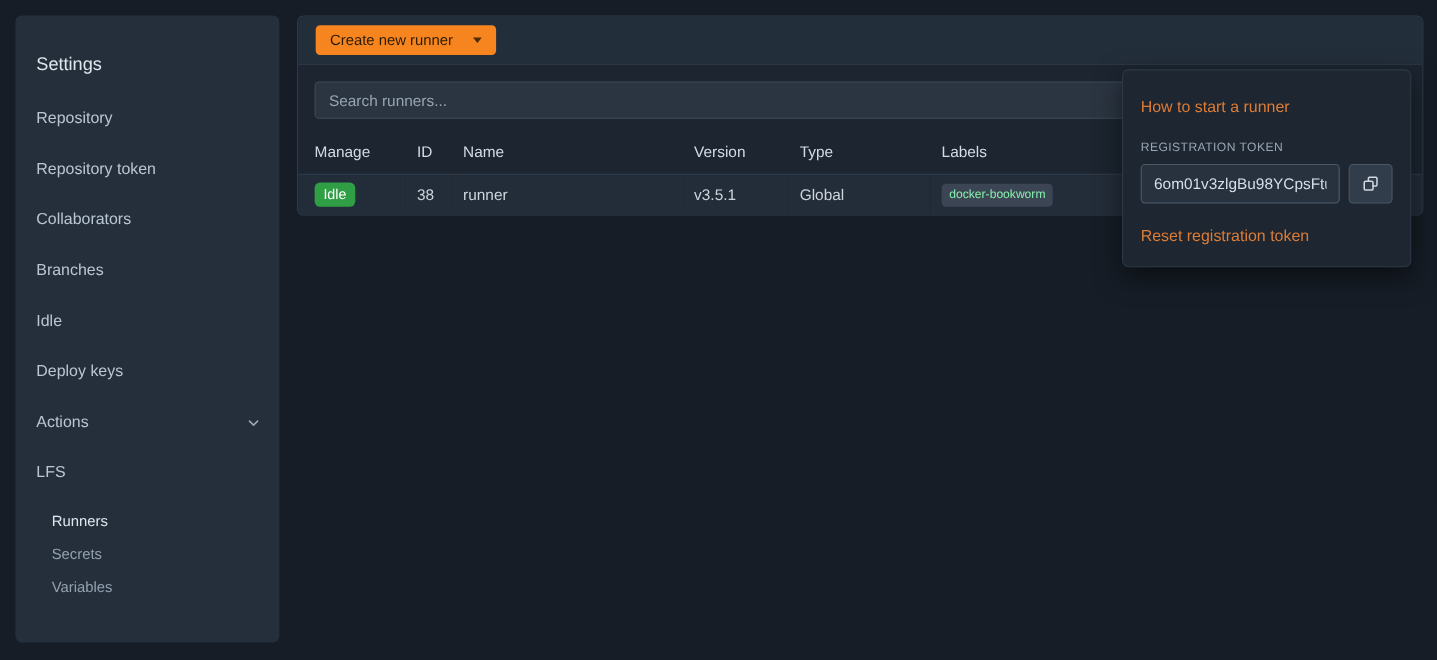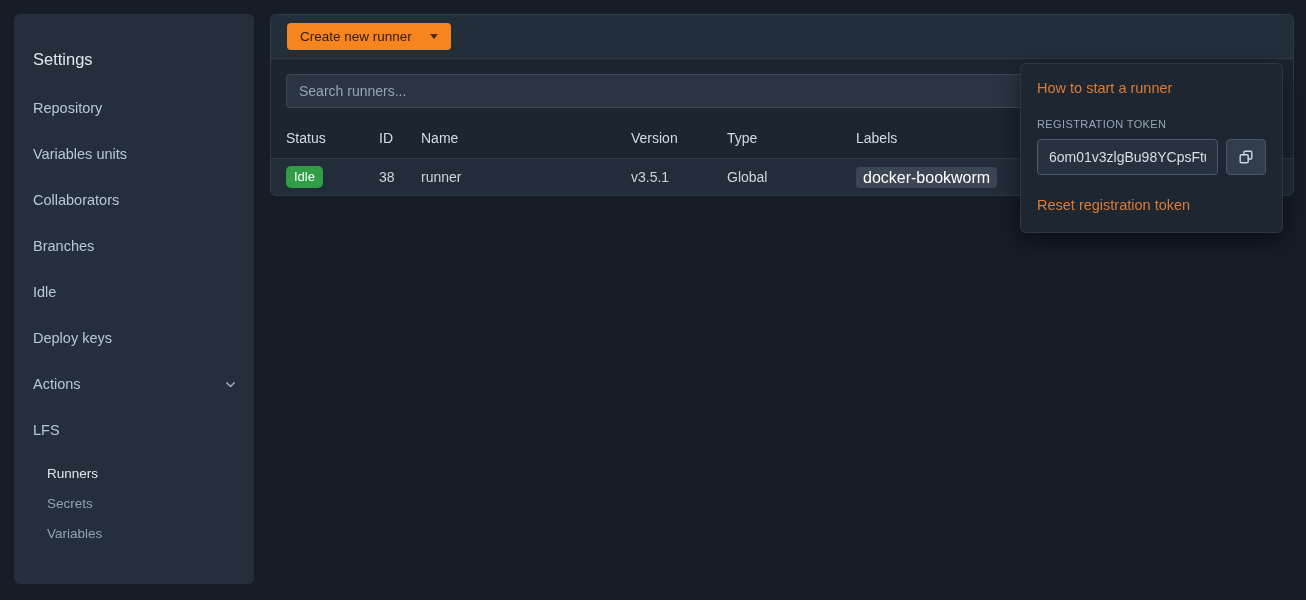--- a/index.html
+++ b/index.html
@@ -86,28 +86,28 @@
   }
   thead th:first-child,tbody td:first-child{padding-left:15px}
   tbody td{padding:7px 10px;color:#ccd5dd}
   tbody tr.striped{background:var(--stripe)}
   tbody tr:last-child td:first-child{border-bottom-left-radius:6px}
   tbody tr:last-child td:last-child{border-bottom-right-radius:6px}
   .badge{display:inline-block;border-radius:5px;padding:2px 8px;font-size:13px;line-height:18px}
   .badge.idle{background:var(--green);color:#ffffff}
   .badge.offline{background:var(--offline-badge);color:#e8edf2;border-radius:7px}
   .label-chip{
-    display:inline-block;background:var(--chip);color:#ffffff;
-    border-radius:4px;padding:2px 7px;font-size:16px;line-height:17px;margin-right:4px;
+    display:inline-block;background:var(--chip);color:#86efac;
+    border-radius:4px;padding:2px 7px;font-size:11px;line-height:17px;margin-right:4px;
   }
   
   .dropdown{
     position:absolute;left:1020px;top:63px;width:263px;
     background:#1d2631;border:1px solid #2c3845;border-radius:6px;
-    padding:15px 16px 18px;box-shadow:0 8px 24px rgba(0,0,0,.5);
+    padding:25px 16px 18px;box-shadow:0 8px 24px rgba(0,0,0,.5);
   }
   .link{color:var(--link);font-size:14.5px;cursor:pointer;text-decoration:none}
   .token-label{margin-top:21px;font-size:11px;letter-spacing:.4px;color:#97a5b4}
   .token-row{display:flex;gap:8px;margin-top:9px}
   .token-input{
     flex:1;min-width:0;height:36px;padding:0 11px;
     background:#28323f;border:1px solid #4c5a6a;border-radius:4px;
     color:#d6dee8;font-size:14px;font-family:inherit;outline:none;
   }
   .copy-btn{
@@ -119,21 +119,21 @@
 </head>
 <body>
 
 <aside class="sidebar">
   <div class="sidebar-title">Settings</div>
   <nav id="side-items">
       <div class="side-item">
         <span>Repository</span>
       </div>
       <div class="side-item">
-        <span>Variables units</span>
+        <span>Repository token</span>
       </div>
       <div class="side-item">
         <span>Collaborators</span>
       </div>
       <div class="side-item">
         <span>Branches</span>
       </div>
       <div class="side-item">
         <span>Idle</span>
       </div>
@@ -171,21 +171,21 @@
     <colgroup>
       <col style="width:98px">
         <col style="width:42px">
         <col style="width:210px">
       <col style="width:96px">
         <col style="width:129px">
         <col>
     </colgroup>
     <thead>
         <tr id="table-head-row">
-          <th>Status</th>
+          <th>Manage</th>
           <th>ID</th>
           <th>Name</th>
           <th>Version</th>
           <th>Type</th>
           <th>Labels</th>
         </tr>
       </thead>
     <tbody id="table-body">
         <tr class="striped">
           <td><span class="badge idle">Idle</span></td>

